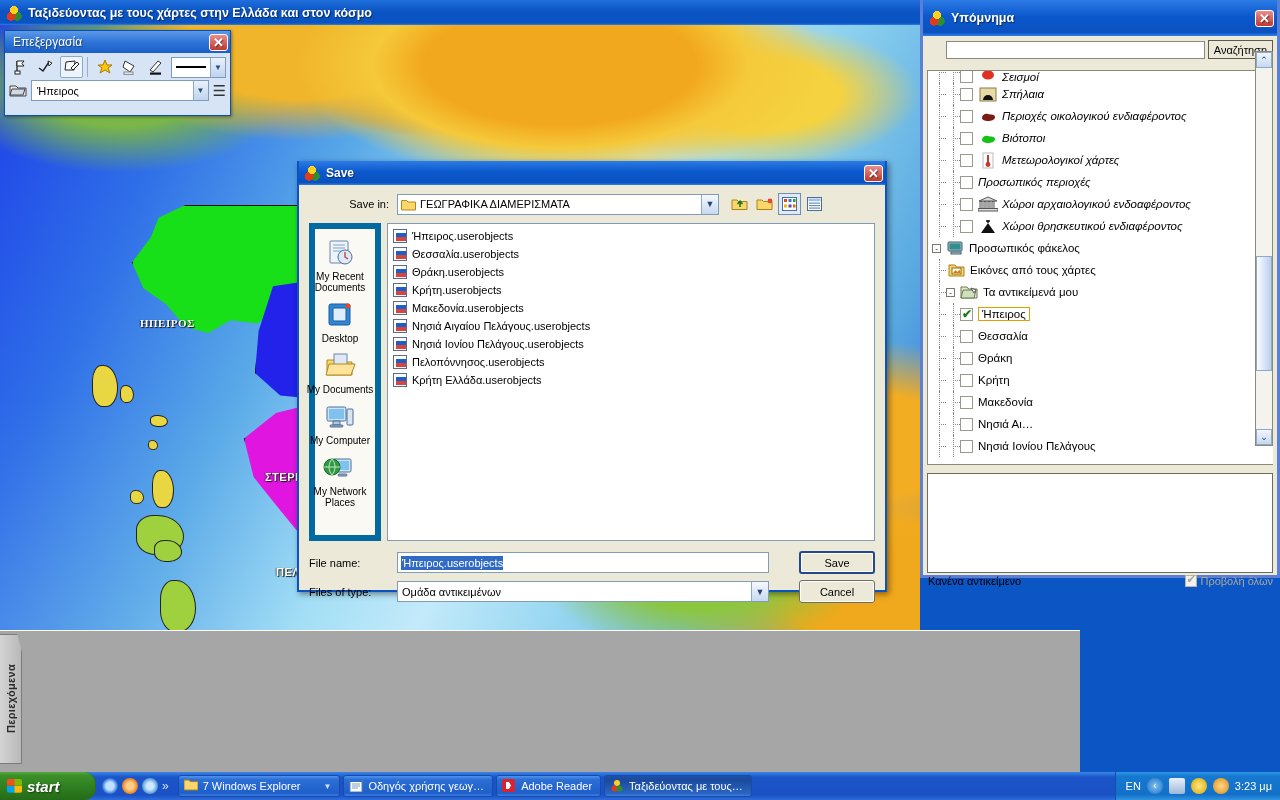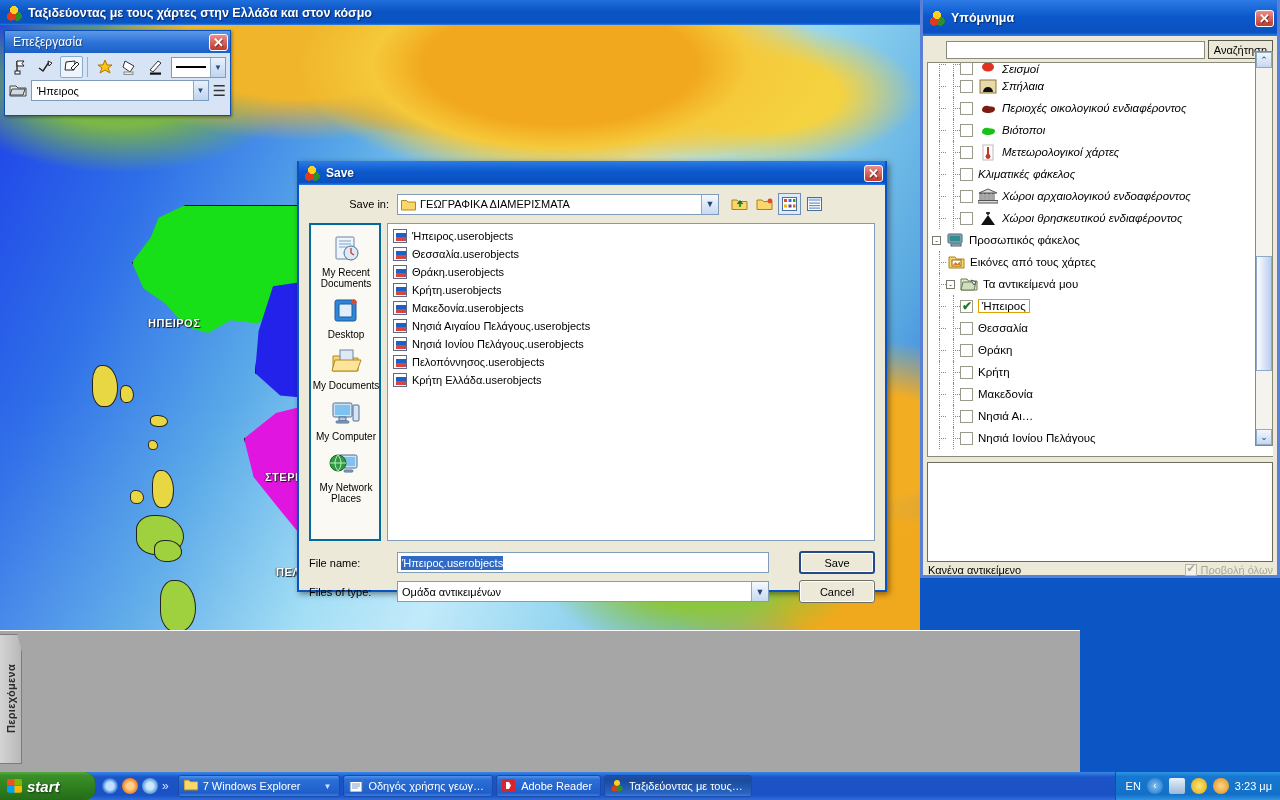--- a/index.html
+++ b/index.html
@@ -155,22 +155,22 @@
   .xp-combo .txt { flex: 1; padding-left: 4px; white-space: nowrap; overflow: hidden; }
   .xp-arrow {
     width: 17px; height: 19px; background: linear-gradient(to bottom,#f6f9fd,#c7d9f0);
     border-left: 1px solid #8fa9c9; display: flex; align-items: center; justify-content: center;
     color: #26457c; font-size: 9px;
   }
   .ico-btn { width: 23px; height: 22px; display:flex; align-items:center; justify-content:center; cursor:pointer; border:1px solid transparent; }
   .ico-btn.sel { border: 1px solid #6f8fb8; background: #dfe9f7; }
   #places-bar {
     width: 72px; height: 318px; background: #faf9f4;
-    border: 2px solid #0369a1; margin-right: 6px;
-    display: flex; flex-direction: column; align-items: flex-start; padding-top: 10px; gap: 8px;
+    border: 6px solid #0369a1; margin-right: 6px;
+    display: flex; flex-direction: column; align-items: flex-end; padding-top: 10px; gap: 8px;
   }
   .place { display: flex; flex-direction: column; align-items: center; width: 70px; cursor: pointer; }
   .place .cap { font-size: 10px; color: #000; text-align: center; line-height: 11px; margin-top: 2px; }
   #file-list {
     flex: 1; height: 318px; background: #fff; border: 1px solid #7f9db9;
     padding: 3px 2px; overflow: hidden;
   }
   .file-row { display: flex; align-items: center; height: 18px; padding-left: 3px; cursor: pointer; }
   .file-row .nm { font-size: 11px; color: #000; margin-left: 5px; }
   .fileicon {
@@ -210,21 +210,21 @@
   }
   #legend-search-row { display: flex; align-items: center; gap: 3px; padding: 4px 4px 3px 23px; }
   #legend-search-input {
     flex: 1; height: 18px; background: #fff; border: 1px solid #8a8a7a;
   }
   #legend-search-btn {
     height: 19px; padding: 0 5px; font-size: 11px; background: #ece9d8;
     border: 1px solid #5a5a50; display: flex; align-items: center; cursor: pointer;
   }
   #legend-tree {
-    position: relative; margin: 0 4px; height: 395px; background: #fff;
+    position: relative; margin: 8px 4px; height: 395px; background: #fff;
     border: 1px solid #8a8a7a; border-right: none; overflow: hidden;
   }
   .tree-row { display: flex; align-items: center; height: 22px; padding-left: 4px; white-space: nowrap; }
   .elbow { width: 14px; height: 22px; position: relative; flex: 0 0 14px; }
   .elbow::before { content:""; position:absolute; left:7px; top:0; bottom:0; border-left:1px dotted #888; }
   .elbow::after { content:""; position:absolute; left:7px; top:11px; width:7px; border-top:1px dotted #888; }
   .expander {
     width: 9px; height: 9px; border: 1px solid #7a7a6a; background: #fff;
     font-size: 8px; line-height: 7px; text-align: center; color: #000; flex: 0 0 9px; cursor: pointer;
   }
@@ -342,21 +342,21 @@
     <div class="isle" style="left:92px;  top:340px; width:26px; height:42px;"></div>
     <div class="isle" style="left:120px; top:360px; width:14px; height:18px;"></div>
     <div class="isle" style="left:150px; top:390px; width:18px; height:12px;"></div>
     <div class="isle" style="left:148px; top:415px; width:10px; height:10px;"></div>
     <div class="isle" style="left:152px; top:445px; width:22px; height:38px;"></div>
     <div class="isle" style="left:130px; top:465px; width:14px; height:14px;"></div>
     <div class="isle green" style="left:136px; top:490px; width:48px; height:40px;"></div>
     <div class="isle green" style="left:154px; top:515px; width:28px; height:22px;"></div>
     <div class="isle green" style="left:160px; top:555px; width:36px; height:52px;"></div>
 
-    <div class="map-label" style="left:148px; top:292px;">ΗΠΕΙΡΟΣ</div>
+    <div class="map-label" style="left:140px; top:292px;font-family:Liberation Serif, serif;">ΗΠΕΙΡΟΣ</div>
     <div class="map-label" style="left:265px; top:446px;">ΣΤΕΡΕ</div>
     <div class="map-label" style="left:276px; top:541px;">ΠΕΛ</div>
   </div>
 
   <div id="edit-window">
     <div id="edit-titlebar">
       <span>Επεξεργασία</span>
       <div class="win-close">✕</div>
     </div>
 
@@ -675,21 +675,21 @@
               <rect x="5" y="3" width="2" height="8" fill="#c0392b"></rect>
               <circle cx="6" cy="12.5" r="2.4" fill="#c0392b"></circle>
             </svg>
           </span>
           <span class="lbl-it">Μετεωρολογικοί χάρτες</span>
         </div>
         <div class="tree-row">
           <span class="elbow"></span>
           <span class="elbow"></span>
           <span class="lchk"></span>
-          <span class="lbl-it">Κλιματικές φάκελος</span>
+          <span class="lbl-it">Προσωπικός περιοχές</span>
         </div>
         <div class="tree-row">
           <span class="elbow"></span>
           <span class="elbow"></span>
           <span class="lchk"></span>
           <span class="sym">
             <svg width="20" height="16" viewBox="0 0 20 16">
               <path d="M10 1 19 5 H1z" fill="#dcdcdc" stroke="#555"></path>
               <rect x="2" y="5.5" width="2" height="7" fill="#f0f0f0" stroke="#555"></rect>
               <rect x="6" y="5.5" width="2" height="7" fill="#f0f0f0" stroke="#555"></rect>

